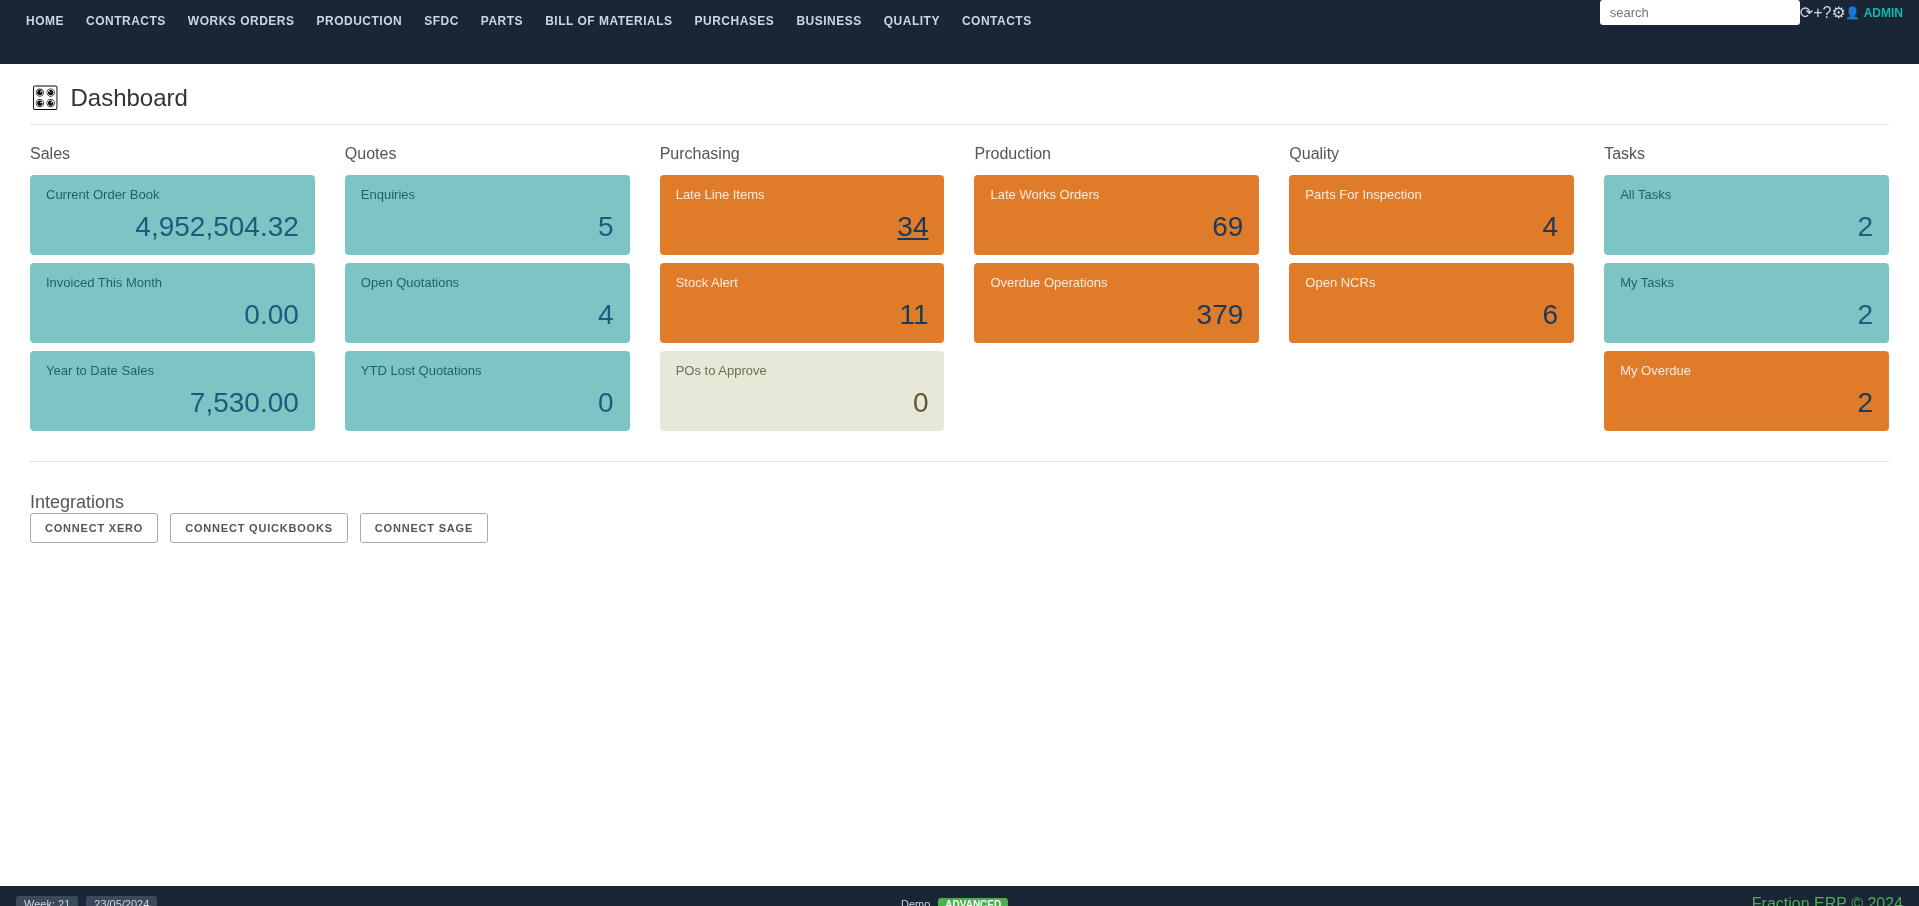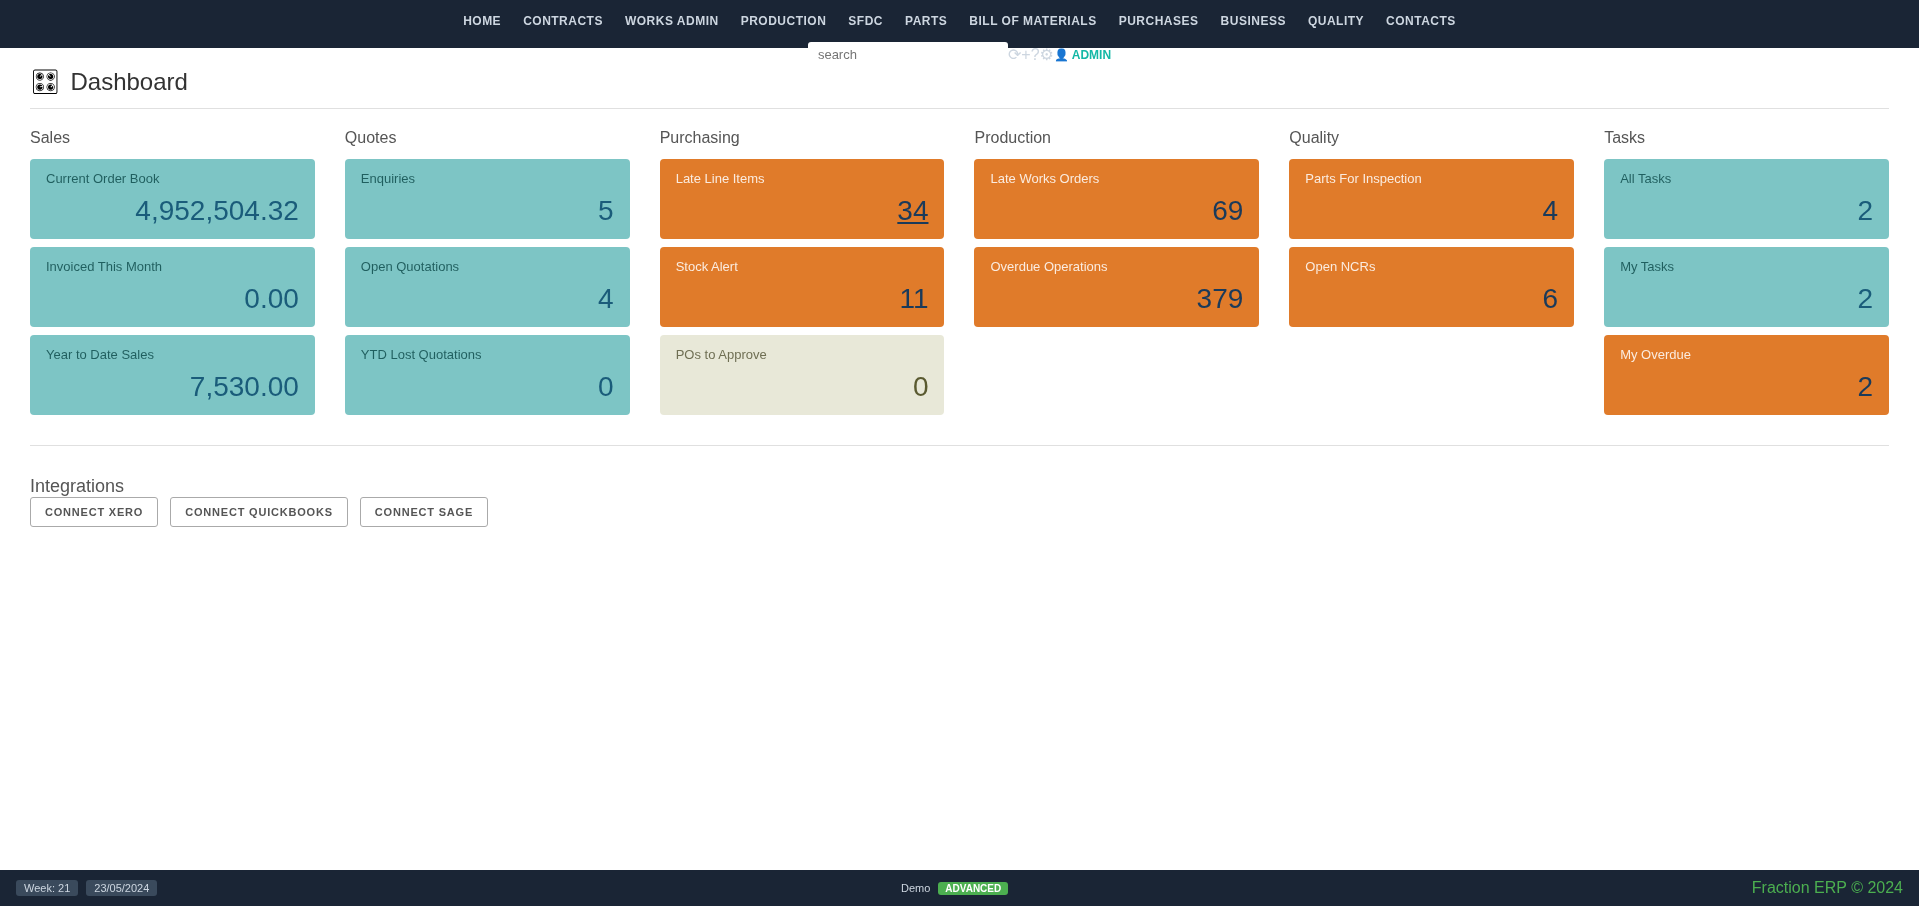--- a/index.html
+++ b/index.html
@@ -2,25 +2,24 @@
 <html><head>
   <meta charset="utf-8">
   <style>
     * { margin: 0; padding: 0; box-sizing: border-box; }
     body { font-family: Arial, sans-serif; background: #f5f5f5; font-size: 14px; }
 
     
     nav {
       background: #1a2535;
       display: flex;
-      align-items: center;
+      align-items: flex-start;
       padding: 0 16px;
-      height: 48px;
+      height: 64px;
       position: relative;
-      flex-direction: column;
     }
     nav .nav-links {
       display: flex;
       align-items: center;
       gap: 2px;
       flex: 1;
     }
     nav .nav-links a {
       color: #cdd6e0;
       text-decoration: none;
@@ -215,21 +214,21 @@
     }
   </style>
 </head>
 <body>
 
 <nav>
   <div class="nav-links">
 
   <a>HOME</a>
       <a>CONTRACTS</a>
-      <a>WORKS ADMIN</a>
+      <a>WORKS ORDERS</a>
       <a>PRODUCTION</a>
       <a>SFDC</a>
       <a>PARTS</a>
       <a>BILL OF MATERIALS</a>
       <a>PURCHASES</a>
       <a>BUSINESS</a>
       <a>QUALITY</a>
       <a>CONTACTS</a>
     </div>
   <div class="nav-right">

